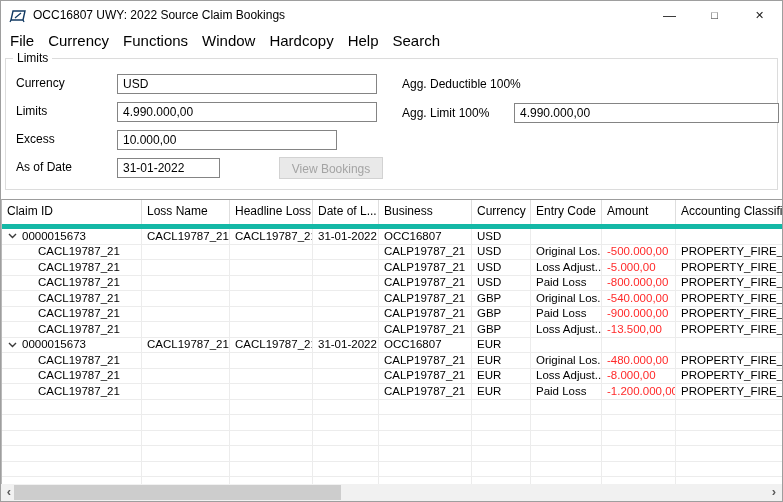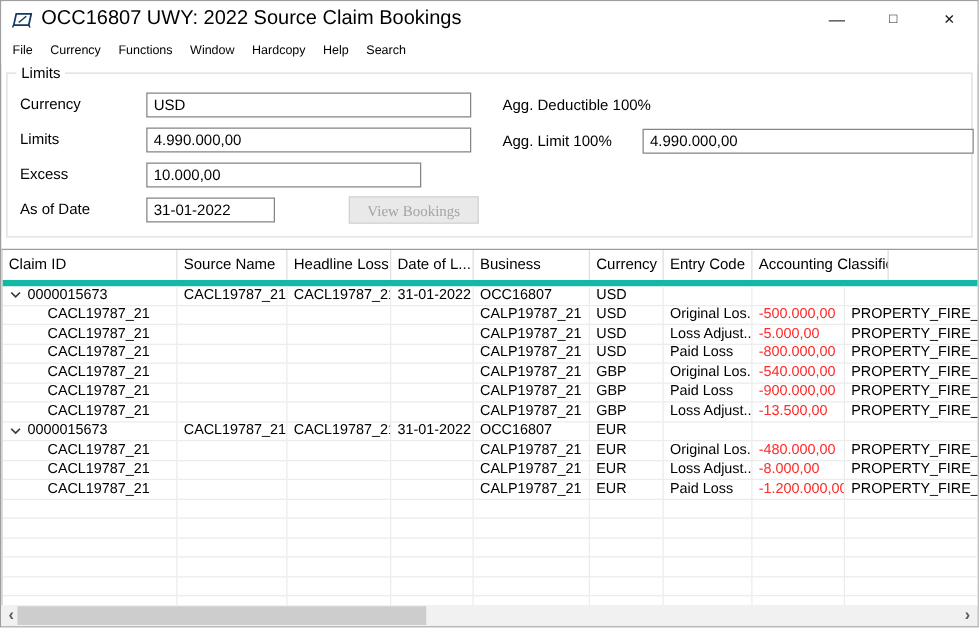--- a/index.html
+++ b/index.html
@@ -5,36 +5,36 @@
   html,body{margin:0;padding:0;}
   body{width:783px;height:502px;overflow:hidden;background:#d6d6d6;}
   .window{
     position:relative;width:783px;height:502px;background:#ffffff;
     font-family:"Liberation Sans",sans-serif;color:#000;
     border:1px solid #9e9e9e;box-sizing:border-box;overflow:hidden;
   }
   
   .titlebar{position:absolute;top:0;left:0;right:0;height:28px;display:flex;align-items:center;background:#fff;}
   .app-icon{margin-left:8px;display:flex;align-items:center;}
-  .title{font-size:16px;margin-left:7px;white-space:nowrap;}
+  .title{font-size:12px;margin-left:7px;white-space:nowrap;}
   .win-controls{margin-left:auto;display:flex;height:100%;}
   .win-btn{width:45px;display:flex;align-items:center;justify-content:center;font-size:11px;color:#1a1a1a;}
   .win-btn.min{font-size:13px;}
   
-  .menubar{position:absolute;top:28px;left:0;right:0;height:23px;display:flex;align-items:center;padding-left:2px;font-size:10px;background:#fff;}
+  .menubar{position:absolute;top:28px;left:0;right:0;height:23px;display:flex;align-items:center;padding-left:2px;font-size:15px;background:#fff;}
   .menu-item{padding:0 7px;white-space:nowrap;}
   
   .limits{position:absolute;top:57px;left:4px;width:773px;height:132px;border:1px solid #dcdcdc;box-sizing:border-box;background:#fff;}
   .legend{position:absolute;top:-8px;left:7px;background:#fff;padding:0 4px;font-size:12px;}
   .f-label{position:absolute;font-size:12px;white-space:nowrap;}
   .f-input{position:absolute;height:20px;border:1px solid #848484;box-sizing:border-box;
     font-family:"Liberation Sans",sans-serif;font-size:12px;padding:0 0 0 5px;background:#fff;color:#000;outline:none;}
   .btn-disabled{position:absolute;left:273px;top:98px;width:104px;height:22px;background:#e9e9e9;
     border:1px solid #d2d2d2;color:#a4a4a4;font-size:12px;text-align:center;line-height:20px;box-sizing:border-box;
-    font-family:Liberation Serif, serif;}
+    font-family:Liberation Sans, sans-serif;}
   
   .grid{position:absolute;top:198px;left:0;width:783px;height:286px;border-top:1px solid #9c9c9c;
     border-left:1px solid #b9b9b9;box-sizing:border-box;overflow:hidden;background:#fff;}
   .grid-header{display:flex;height:24px;border-bottom:5px solid #14b8a6;}
   .hcell{box-sizing:border-box;border-right:1px solid #dedede;padding-left:5px;line-height:23px;
     font-size:12px;white-space:nowrap;overflow:hidden;flex:0 0 auto;}
   .row{display:flex;height:15.5px;}
   .cell{box-sizing:border-box;border-right:1px solid #ececec;border-bottom:1px solid #ececec;
     padding-left:5px;line-height:15px;font-size:11.5px;white-space:nowrap;overflow:hidden;flex:0 0 auto;display:flex;align-items:center;}
   .cell.indent{padding-left:36px;}
@@ -99,26 +99,27 @@
 
     <span class="f-label" style="left:396px;top:18px;">Agg. Deductible 100%</span>
 
     <span class="f-label" style="left:396px;top:47px;">Agg. Limit 100%</span>
     <input class="f-input" style="left: 508px; top: 44px; width: 265px;" value="4.990.000,00">
   </div>
 
   <div class="grid">
     <div class="grid-header" id="grid-header">
         <div class="hcell" style="width: 140px;">Claim ID</div>
-        <div class="hcell" style="width: 88px;">Source Name</div>
+        <div class="hcell" style="width: 88px;">Loss Name</div>
         <div class="hcell" style="width: 83px;">Headline Loss</div>
         <div class="hcell" style="width: 66px;">Date of L...</div>
         <div class="hcell" style="width: 93px;">Business</div>
         <div class="hcell" style="width: 59px;">Currency</div>
         <div class="hcell" style="width: 71px;">Entry Code</div>
+        <div class="hcell" style="width: 74px;">Amount</div>
         <div class="hcell" style="width: 109px;">Accounting Classific...</div>
       </div>
     <div class="grid-body" id="grid-body">
         <div class="row">
           <div class="cell" style="width: 140px;">
             <span class="chev">
               <svg width="9" height="6" viewBox="0 0 9 6">
                 <path d="M1 1l3.5 3.5L8 1" fill="none" stroke="#3a3a3a" stroke-width="1.4"></path>
               </svg>
             </span>

